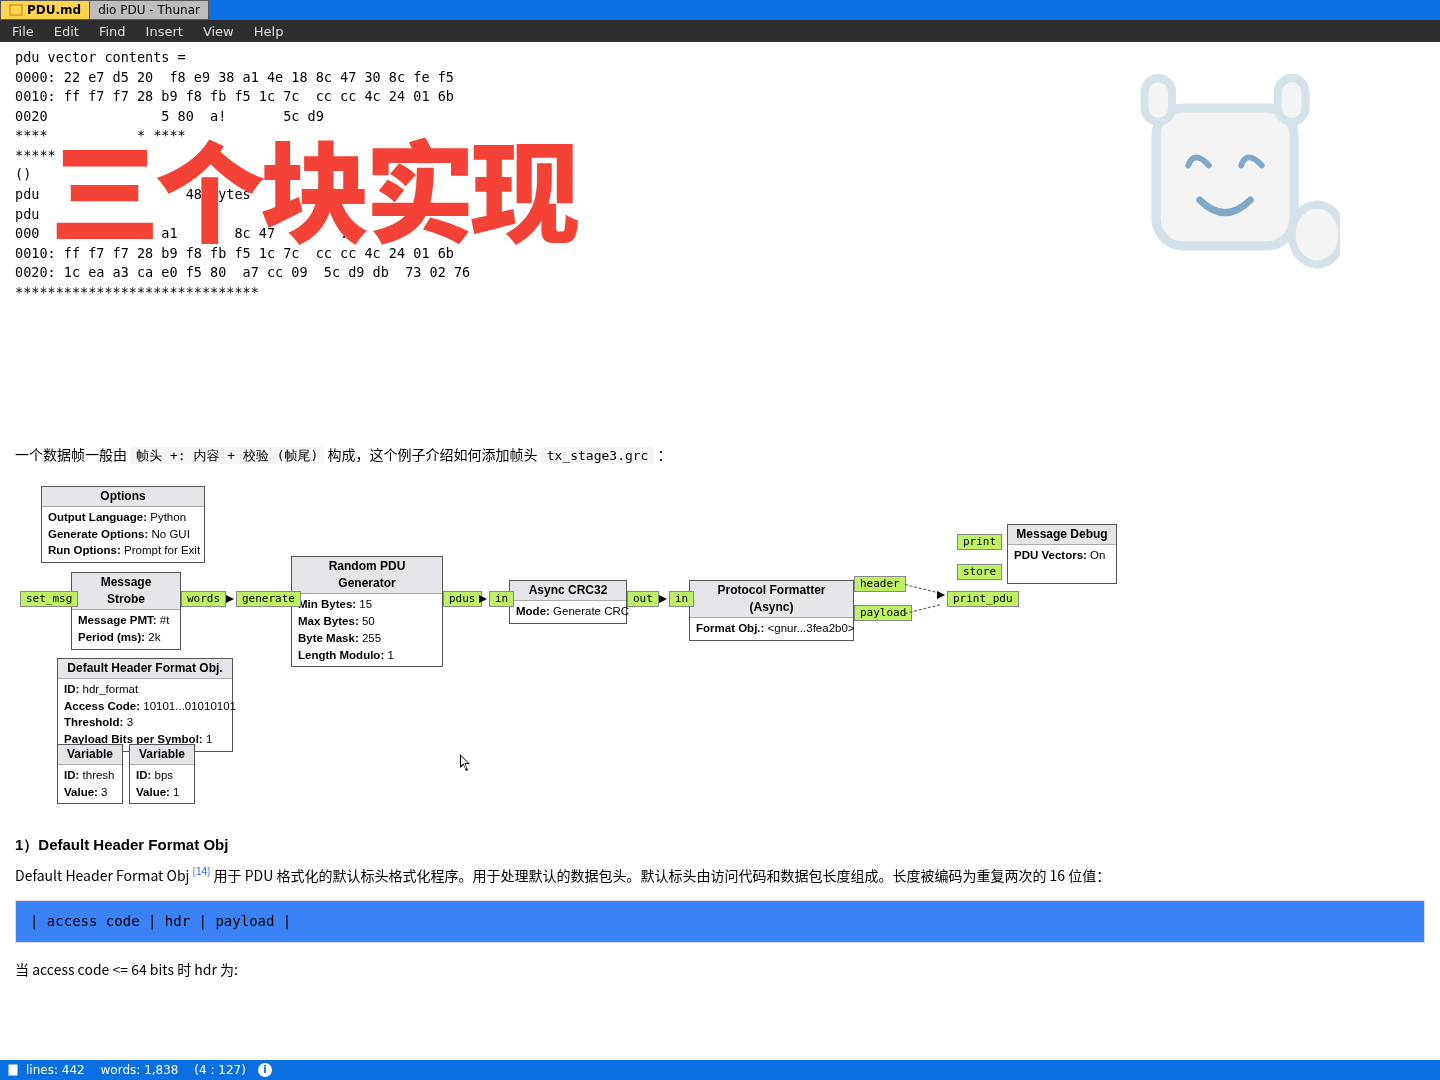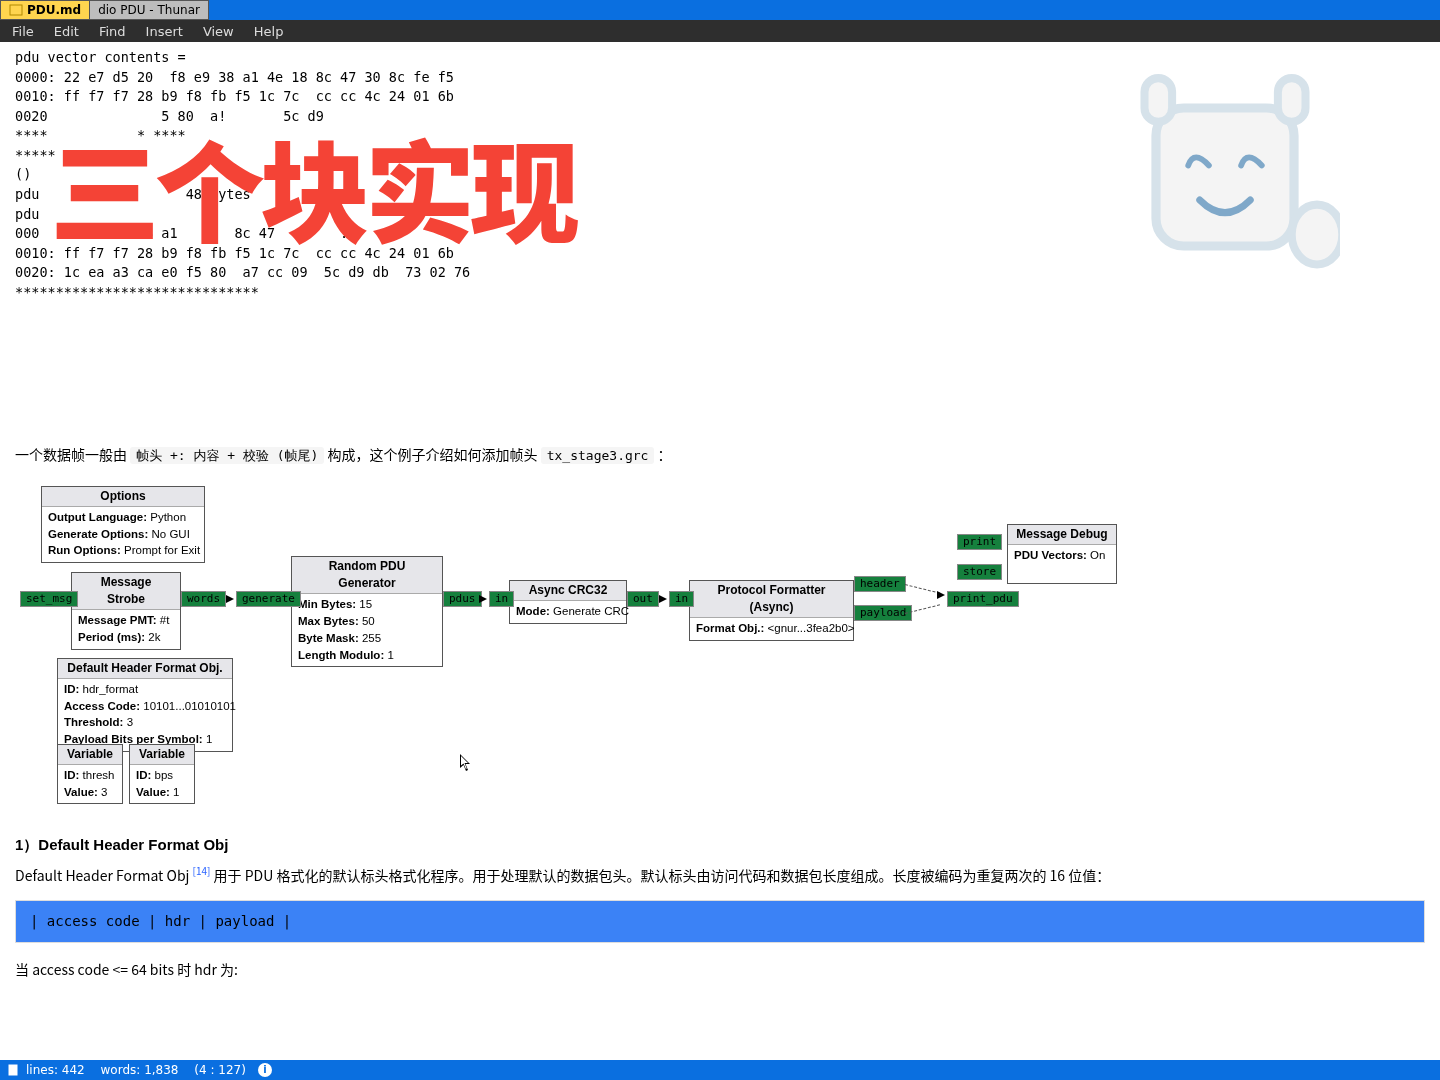--- a/index.html
+++ b/index.html
@@ -133,21 +133,21 @@
   background: #e6e6ea;
   border-bottom: 1px solid #aaa;
   padding: 1px 8px;
   font-size: 12px;
 }
 .block .body { padding: 2px 6px 3px; }
 .kv { white-space: nowrap; }
 .kv .k { font-weight: bold; }
 .port {
   position: absolute;
-  background: #15803d;
+  background: #bef264;
   border: 1px solid #888;
   font-size: 11px;
   padding: 0 5px;
   height: 16px;
   line-height: 14px;
 }
 .arrow-dash {
   position: absolute;
   height: 0;
   border-top: 1.5px dashed #555;

